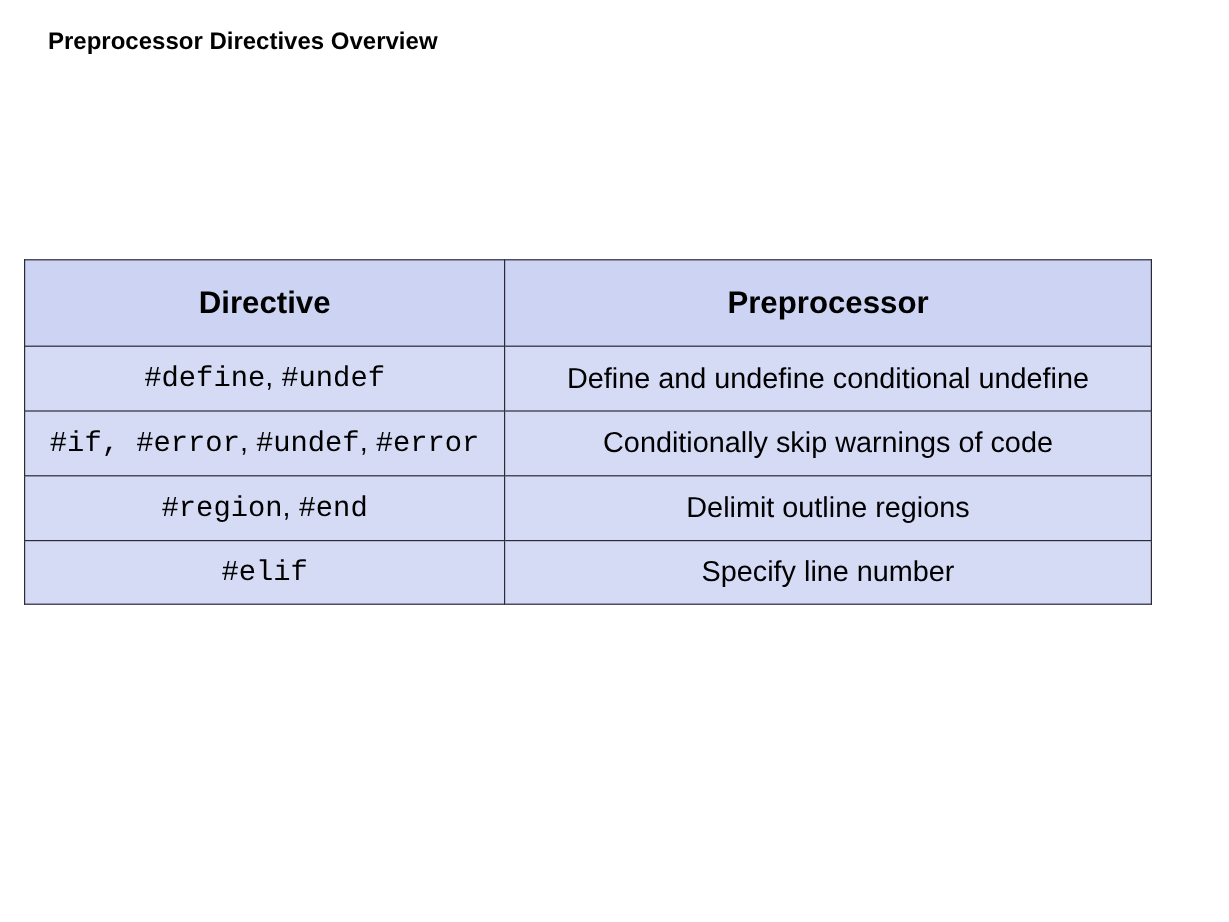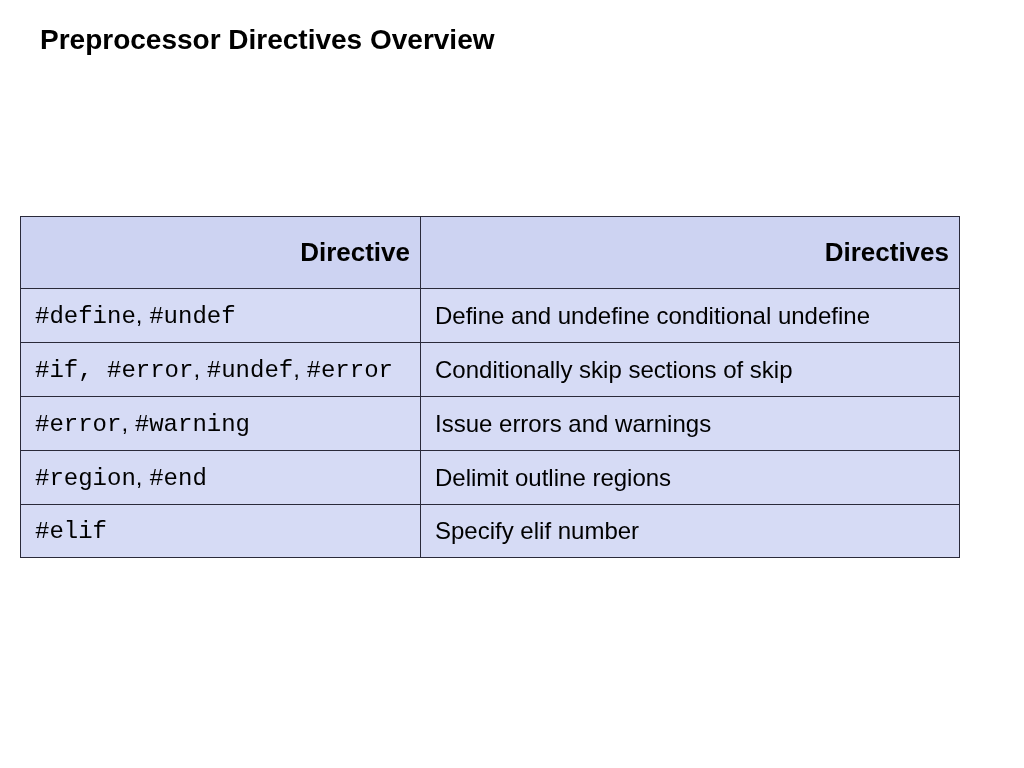--- a/index.html
+++ b/index.html
@@ -4,21 +4,21 @@
 <style>
   * { margin: 0; padding: 0; box-sizing: border-box; }
   body {
     width: 1024px;
     height: 768px;
     background: #ffffff;
     font-family: "Trebuchet MS", "Helvetica Neue", Arial, sans-serif;
     overflow: hidden;
   }
   .slide-title {
-    font-size: 28px;
+    font-size: 20px;
     font-weight: bold;
     color: #000;
     padding: 24px 0 0 40px;
   }
   .table-wrap {
     position: absolute;
     top: 216px;
     left: 20px;
     width: 940px;
   }
@@ -28,30 +28,31 @@
     background: #d6dbf5;
   }
   th, td {
     border: 1px solid #2a2a3a;
     text-align: left;
     vertical-align: middle;
   }
   th {
     font-size: 26px;
     font-weight: bold;
-    text-align: right;
+    text-align: center;
     background: #cdd3f2;
     font-family: Arial, sans-serif;
     padding: 20px 10px;
   }
   td {
     font-size: 24px;
     padding: 12px 14px;
     font-family: Arial, sans-serif;
     color: #000;
+    text-align: center;
   }
   td.dir {
     font-family: "Andale Mono", "Courier New", monospace;
     font-size: 24px;
     width: 400px;
   }
   td.dir .code {
     font-family: "Andale Mono", "Courier New", monospace;
   }
   td.dir .sep {
@@ -61,39 +62,35 @@
 </head>
 <body>
 
 <h1 class="slide-title">Preprocessor Directives Overview</h1>
 
 <div class="table-wrap">
   <table>
     <thead>
       <tr>
         <th>Directive</th>
-        <th>Directives</th>
+        <th>Preprocessor</th>
       </tr>
     </thead>
     <tbody>
       <tr>
         <td class="dir"><span class="code">#define</span><span class="sep">, </span><span class="code">#undef</span></td>
         <td>Define and undefine conditional undefine</td>
       </tr>
       <tr>
         <td class="dir"><span class="code">#if, #error</span><span class="sep">, </span><span class="code">#undef</span><span class="sep">, </span><span class="code">#error</span></td>
-        <td>Conditionally skip sections of skip</td>
-      </tr>
-      <tr>
-        <td class="dir"><span class="code">#error</span><span class="sep">, </span><span class="code">#warning</span></td>
-        <td>Issue errors and warnings</td>
+        <td>Conditionally skip warnings of code</td>
       </tr>
       <tr>
         <td class="dir"><span class="code">#region</span><span class="sep">, </span><span class="code">#end</span></td>
         <td>Delimit outline regions</td>
       </tr>
       <tr>
         <td class="dir"><span class="code">#elif</span></td>
-        <td>Specify elif number</td>
+        <td>Specify line number</td>
       </tr>
     </tbody>
   </table>
 </div>
 
 </body></html>

